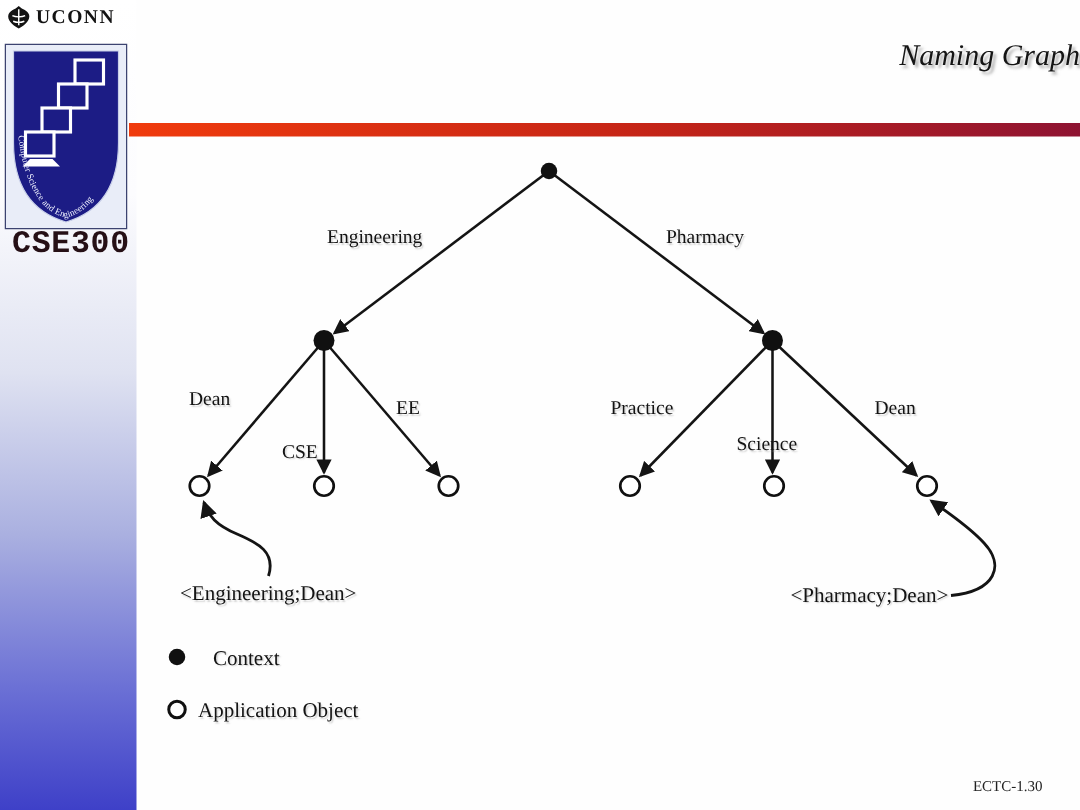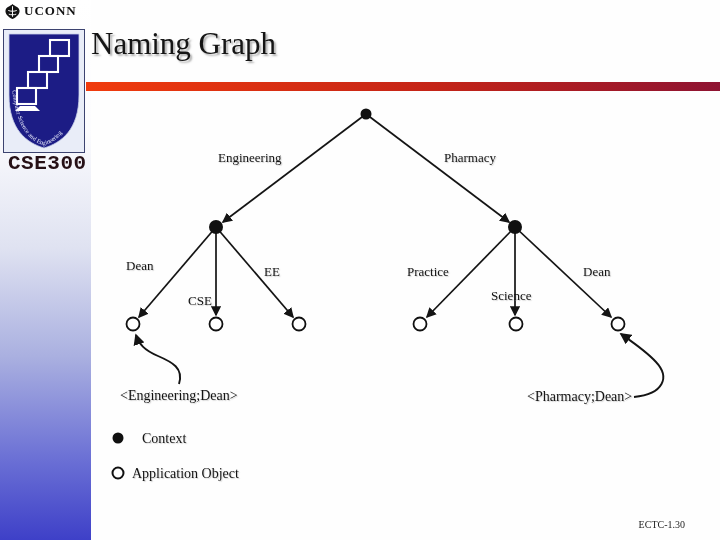--- a/index.html
+++ b/index.html
@@ -18,37 +18,37 @@
   .crest{position:absolute;left:3px;top:29px;width:82px;height:124px;}
   .course-code{
     position:absolute;left:8px;top:152px;width:80px;
     font-size:21px;font-weight:bold;color:#261016;letter-spacing:.5px;font-family:Liberation Mono, monospace;
   }
   .accent-bar{
     position:absolute;left:86px;top:82px;width:634px;height:9px;
     background:linear-gradient(90deg,#f03b0d 0%,#c42417 55%,#8e1332 100%);
   }
   .slide-title{
-    position:absolute;left:91px;right:0;top:26px;text-align:left;
-    font-size:31px;color:#151515;text-shadow:2px 2px 2px rgba(110,110,110,.55);
+    position:absolute;left:91px;right:0;top:26px;text-align:right;
+    font-size:20px;color:#151515;text-shadow:2px 2px 2px rgba(110,110,110,.55);font-style:italic;
   }
   .diagram{position:absolute;left:0;top:0;}
   .diagram text{
     font-family:"Liberation Serif",serif;fill:#131313;
     text-shadow:1px 1px 1px rgba(160,160,160,.45);
   }
   .edge-label{font-size:13px;}
   .annotation{font-size:14px;}
   .legend-label{font-size:14px;}
   .edge{stroke:#141414;stroke-width:1.7;fill:none;}
   .squiggle{stroke:#141414;stroke-width:1.9;fill:none;}
   .ctx-node{fill:#101010;}
   .obj-node{fill:#ffffff;stroke:#101010;stroke-width:1.8;}
   .footer-id{
-    position:absolute;right:35px;top:519px;
+    position:absolute;right:25px;top:519px;
     font-size:10px;color:#222;
   }
 </style>
 </head>
 <body>
 
 <div class="sidebar"></div>
 
 <div class="uconn-mark">
   <svg width="17" height="17" viewBox="0 0 16 16">

